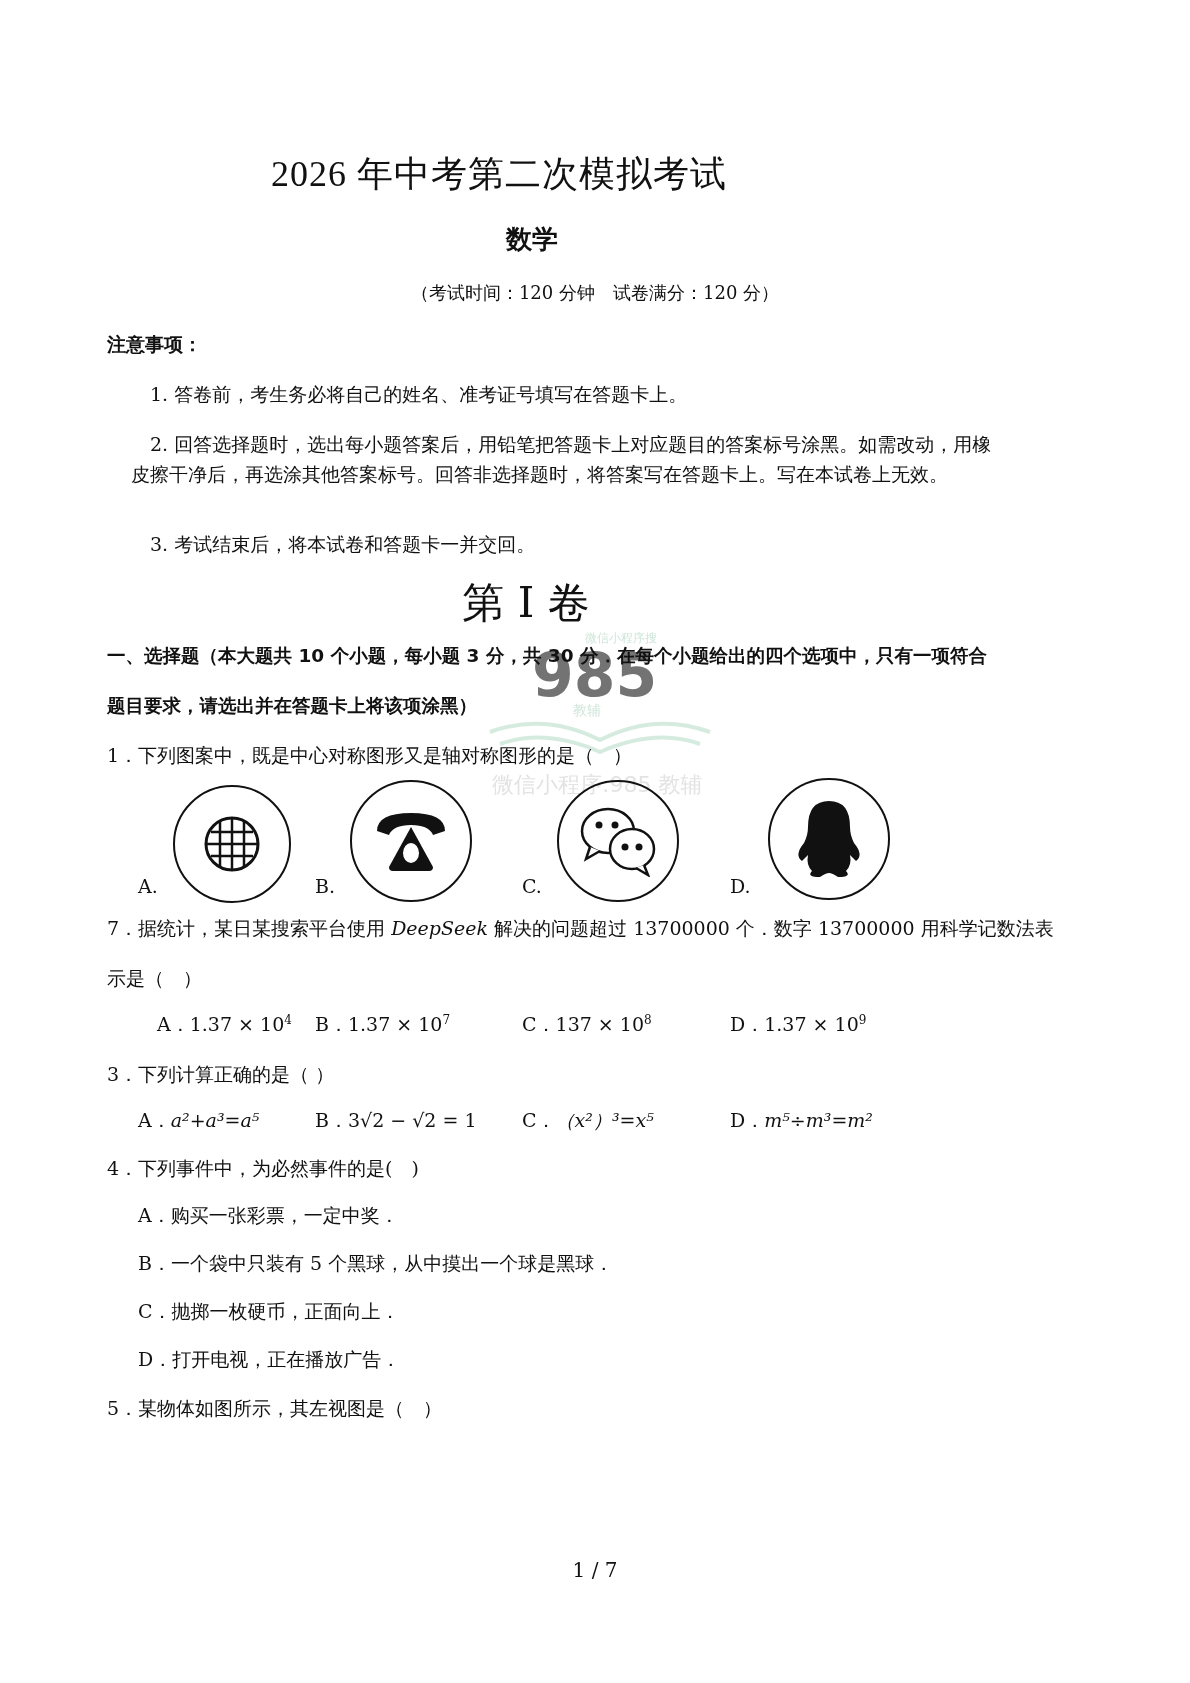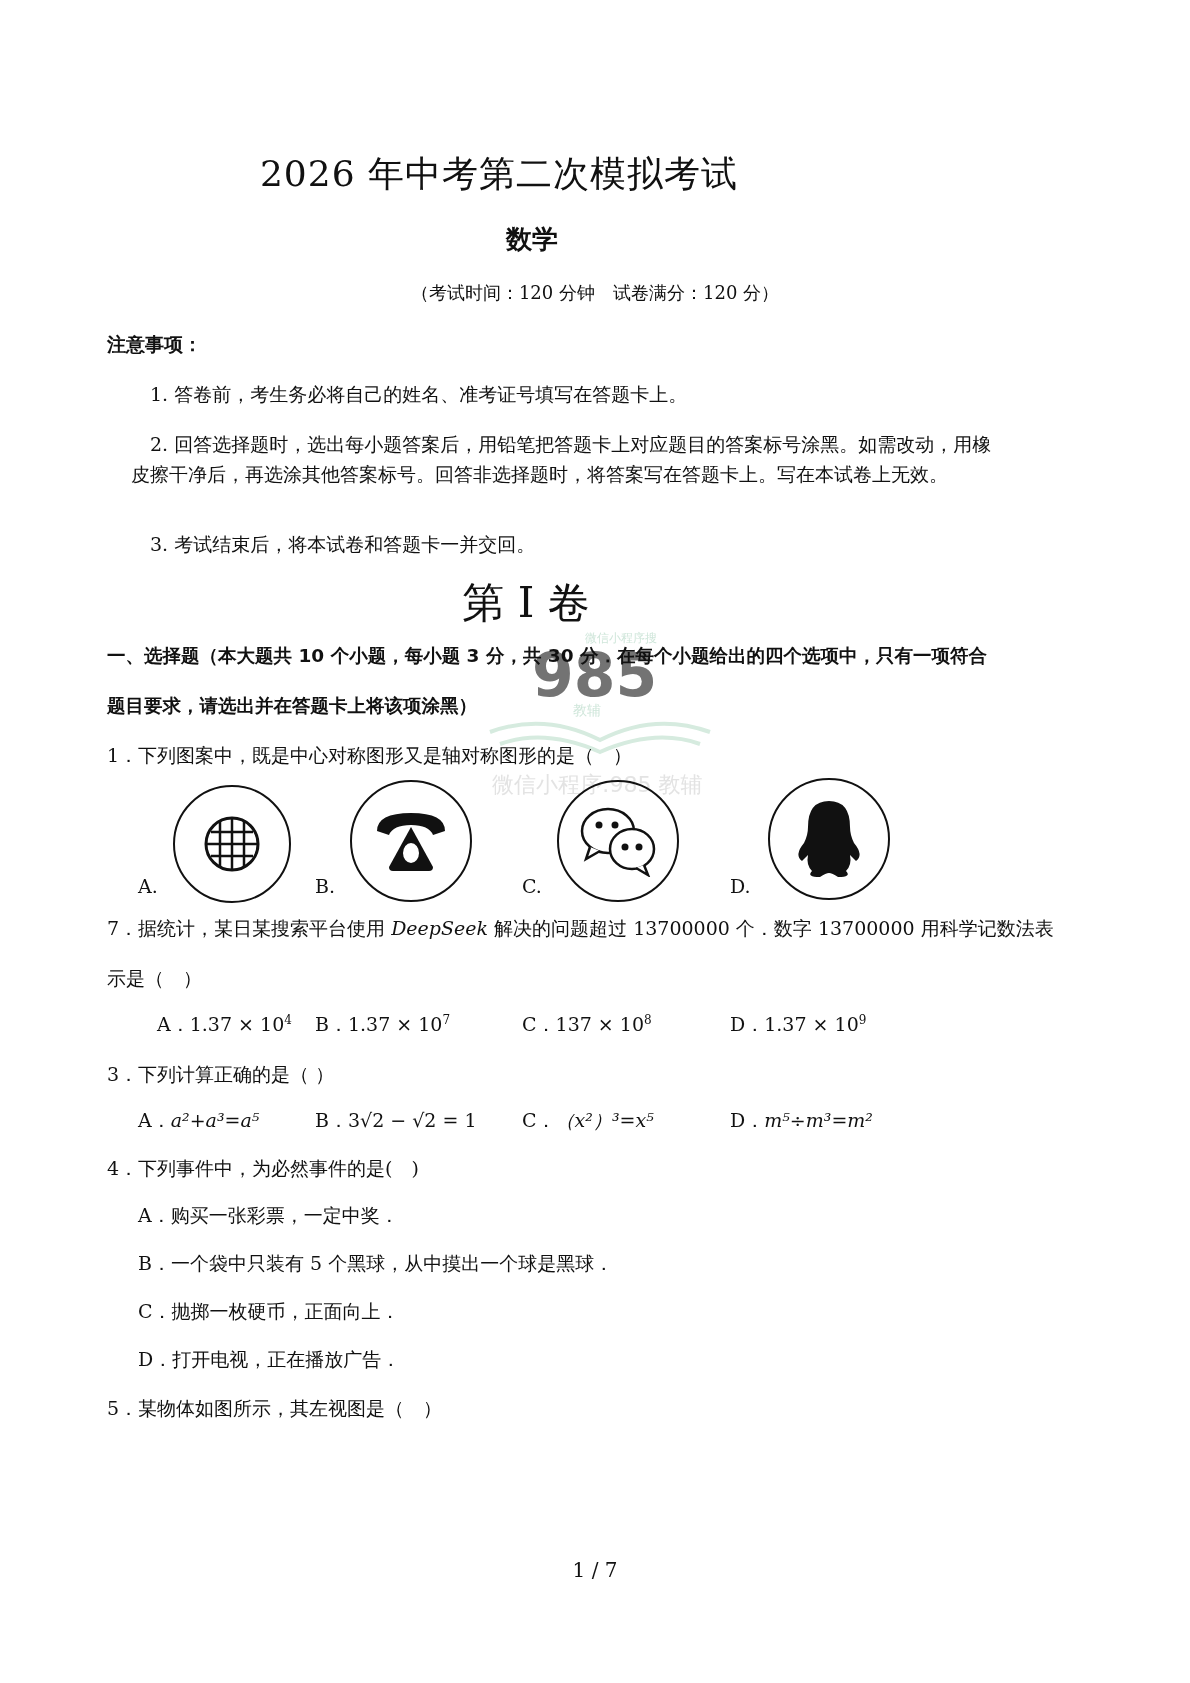--- a/index.html
+++ b/index.html
@@ -1,19 +1,19 @@
 <!DOCTYPE html>
 <html><head>
 <meta charset="utf-8">
 <style>
   html, body { margin: 0; padding: 0; background: #ffffff; }
   body { width: 1190px; height: 1683px; position: relative; overflow: hidden;
          font-family: "DejaVu Serif", "Liberation Serif", serif; color: #111; }
   .abs { position: absolute; white-space: nowrap; }
-  .title { left: 0; width: 998px; text-align: center; top: 150px; font-size: 36px; letter-spacing: 1px; }
+  .title { left: 0; width: 998px; text-align: center; top: 150px; font-size: 36px; letter-spacing: 1px; font-family: Liberation Serif, serif; }
   .subject { left: 0; width: 1064px; text-align: center; top: 222px; font-size: 26px; font-weight: bold; font-family: "DejaVu Sans", sans-serif; }
   .examinfo { left: 0; width: 1190px; text-align: center; top: 281px; font-size: 18px; }
   .body-text { font-size: 19px; }
   .bold { font-weight: bold; font-family: "DejaVu Sans", sans-serif; }
   .vol { left: 0; width: 1052px; text-align: center; top: 575px; font-size: 42px; }
   .pagenum { left: 0; width: 1190px; text-align: center; top: 1558px; font-size: 20px; }
   .opt { font-size: 19px; }
   sup { font-size: 12px; vertical-align: super; line-height: 0; }
   .it { font-style: italic; }
   .icon-circle { position: absolute; border: 2px solid #111; border-radius: 50%; box-sizing: border-box; display: flex; align-items: center; justify-content: center; }

